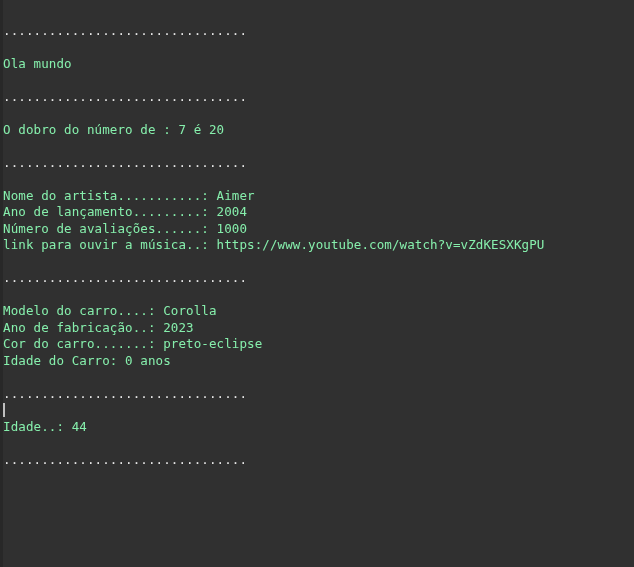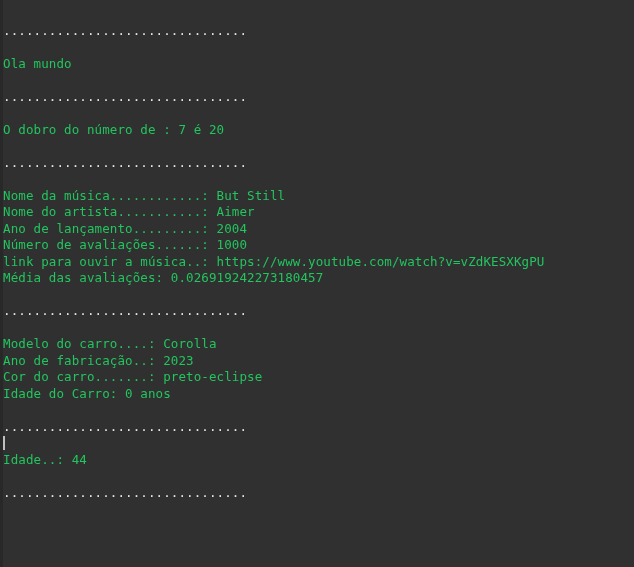--- a/index.html
+++ b/index.html
@@ -20,21 +20,21 @@
     height: 567px;
     background: #303030;
     box-sizing: border-box;
     border-left: 3px solid #282828;
     padding: 6px 0 0 0;
   }
   .line {
     height: 16.5px;
     line-height: 16.5px;
     font-size: 12.5px;
-    color: #22c55e;
+    color: #86efac;
     white-space: pre;
     padding-left: 0px;
     letter-spacing: 0.1px;
   }
   .line.blank {
     color: transparent;
   }
   .sep {
     color: #e6e6e6;
   }
@@ -60,26 +60,24 @@
   <div class="line sep">................................</div>
   <div class="line blank"> </div>
   <div class="line">Ola mundo</div>
   <div class="line blank"> </div>
   <div class="line sep">................................</div>
   <div class="line blank"> </div>
   <div class="line">O dobro do número de : 7 é 20</div>
   <div class="line blank"> </div>
   <div class="line sep">................................</div>
   <div class="line blank"> </div>
-  <div class="line">Nome da música............: But Still</div>
   <div class="line">Nome do artista...........: Aimer</div>
   <div class="line">Ano de lançamento.........: 2004</div>
   <div class="line">Número de avaliações......: 1000</div>
   <div class="line">link para ouvir a música..: https://www.youtube.com/watch?v=vZdKESXKgPU</div>
-  <div class="line">Média das avaliações: 0.026919242273180457</div>
   <div class="line blank"> </div>
   <div class="line sep">................................</div>
   <div class="line blank"> </div>
   <div class="line">Modelo do carro....: Corolla</div>
   <div class="line">Ano de fabricação..: 2023</div>
   <div class="line">Cor do carro.......: preto-eclipse</div>
   <div class="line">Idade do Carro: 0 anos</div>
   <div class="line blank"> </div>
   <div class="line sep">................................</div>
   <div class="cursor-line">

